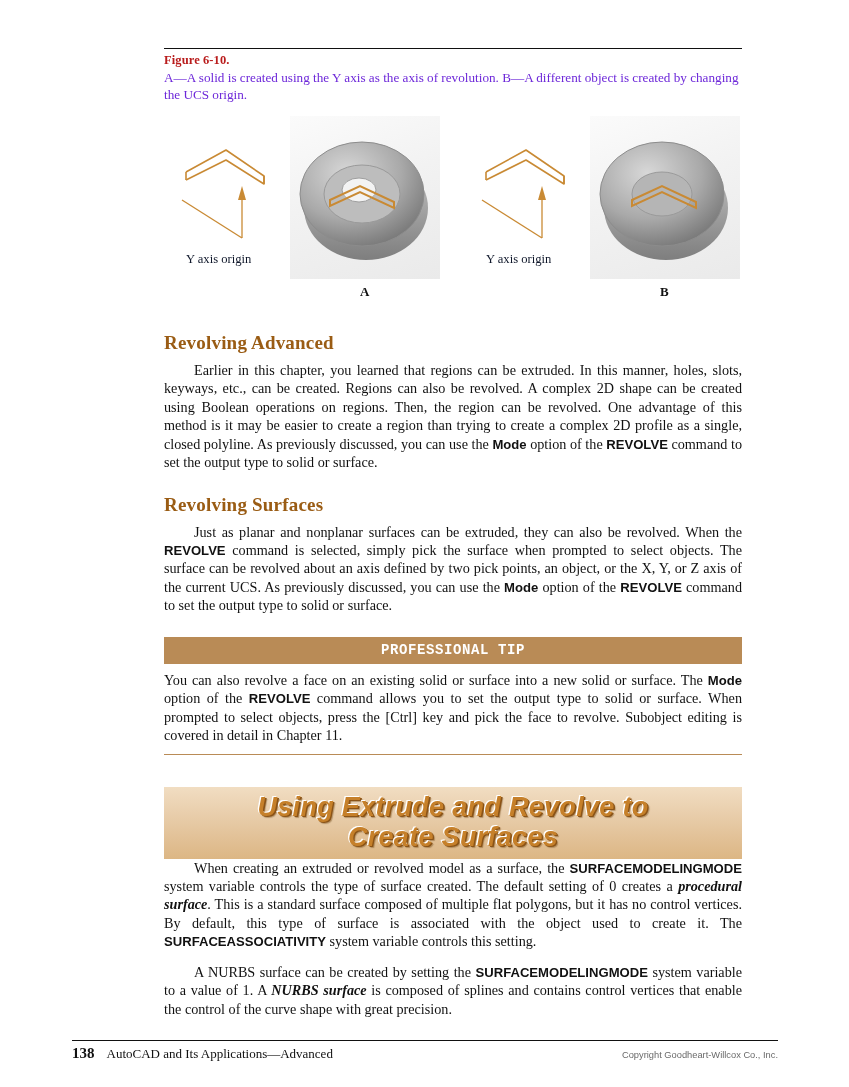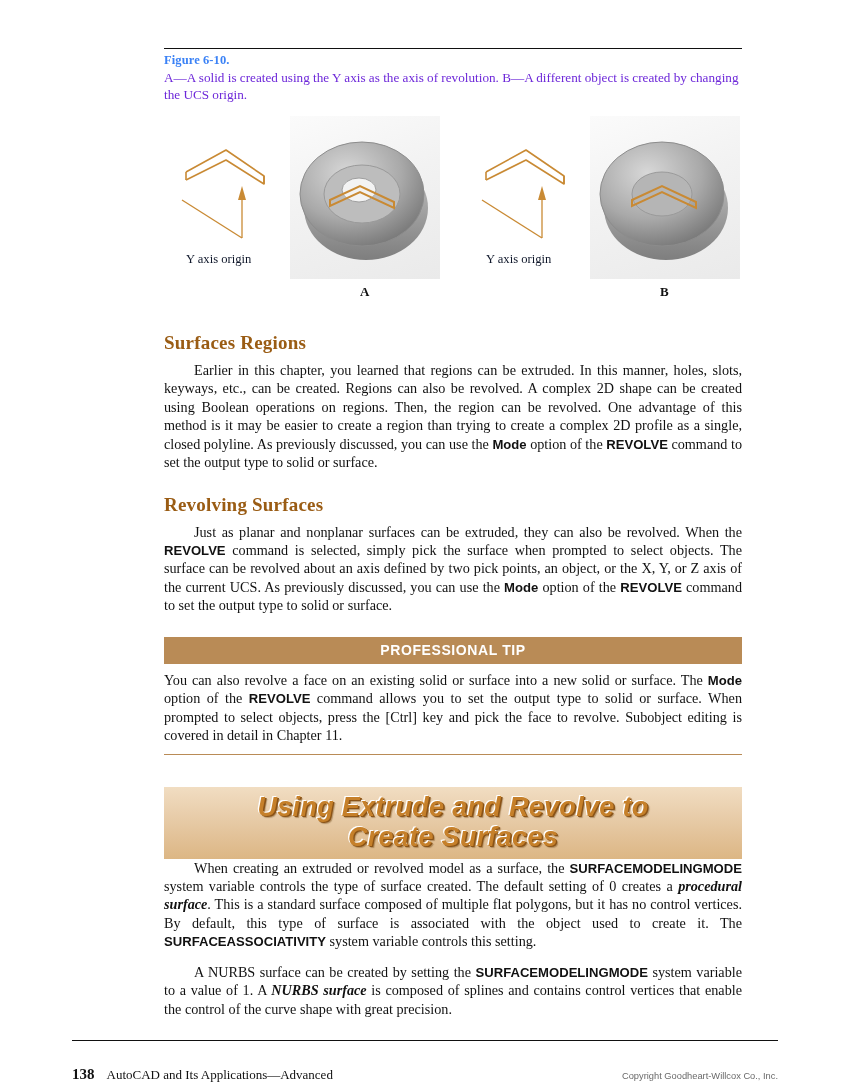--- a/index.html
+++ b/index.html
@@ -31,21 +31,21 @@
   
   .fig-rule {
     border-top: 1.6px solid #111;
     width: 578px;
     margin-bottom: 4px;
   }
   .fig-title {
     font-family: "Liberation Serif", serif;
     font-weight: bold;
     font-size: 12.5px;
-    color: #3b82f6;
+    color: #b91c1c;
     letter-spacing: .1px;
     margin-bottom: 2px;
   }
   .fig-caption {
     font-size: 13.2px;
     line-height: 1.28;
     color: #6d28d9;
   }
   .fig-area {
     position: relative;
@@ -105,21 +105,21 @@
 
   
   .tip {
     margin-top: 22px;
     width: 578px;
   }
   .tip-bar {
     background: #b98b56;
     color: #ffffff;
     text-align: center;
-    font-family: Liberation Sans, sans-serif;
+    font-family: Liberation Mono, monospace;
     font-weight: bold;
     font-size: 14px;
     letter-spacing: .6px;
     padding: 5px 0 6px 0;
   }
   .tip-body {
     font-size: 14.2px;
     line-height: 1.30;
     text-align: justify;
     padding: 7px 0 9px 0;
@@ -168,21 +168,20 @@
   .footer-row {
     display: flex;
     align-items: baseline;
     justify-content: space-between;
   }
   .pagenum {
     font-family: "Liberation Serif", serif;
     font-weight: bold;
     font-size: 15px;
     margin-right: 12px;
-    margin-top: 21px;
   }
   .booktitle {
     font-family: "Liberation Serif", serif;
     font-size: 13px;
   }
   .copyright {
     font-family: "Liberation Sans", sans-serif;
     font-size: 9.3px;
     color: #6a6a6a;
   }
@@ -261,21 +260,21 @@
           </svg>
         </div>
 
         <div class="axis-label one">Y axis origin</div>
         <div class="axis-label two">Y axis origin</div>
         <div class="letter a">A</div>
         <div class="letter b">B</div>
       </div>
     </div>
 
-    <h2 class="sec">Surfaces Regions</h2>
+    <h2 class="sec">Revolving Advanced</h2>
     <p class="body indent"><span>Earlier in this chapter, you learned that regions can be extruded. In this manner, holes, slots, keyways, etc., can be created. Regions can also be revolved. A complex 2D shape can be created using Boolean operations on regions. Then, the region can be revolved. One advantage of this method is it may be easier to create a region than trying to create a complex 2D profile as a single, closed polyline. As previously discussed, you can use the </span><span class="bold-s">Mode</span><span> option of the </span><span class="bold-s">REVOLVE</span><span> command to set the output type to solid or surface.</span></p>
 
     <h2 class="sec second">Revolving Surfaces</h2>
     <p class="body indent"><span>Just as planar and nonplanar surfaces can be extruded, they can also be revolved. When the </span><span class="bold-s">REVOLVE</span><span> command is selected, simply pick the surface when prompted to select objects. The surface can be revolved about an axis defined by two pick points, an object, or the X, Y, or Z axis of the current UCS. As previously discussed, you can use the </span><span class="bold-s">Mode</span><span> option of the </span><span class="bold-s">REVOLVE</span><span> command to set the output type to solid or surface.</span></p>
 
     <div class="tip">
       <div class="tip-bar">PROFESSIONAL TIP</div>
       <div class="tip-body"><span>You can also revolve a face on an existing solid or surface into a new solid or surface. The </span><span class="bold-s">Mode</span><span> option of the </span><span class="bold-s">REVOLVE</span><span> command allows you to set the output type to solid or surface. When prompted to select objects, press the [Ctrl] key and pick the face to revolve. Subobject editing is covered in detail in Chapter 11.</span></div>
     </div>
 

